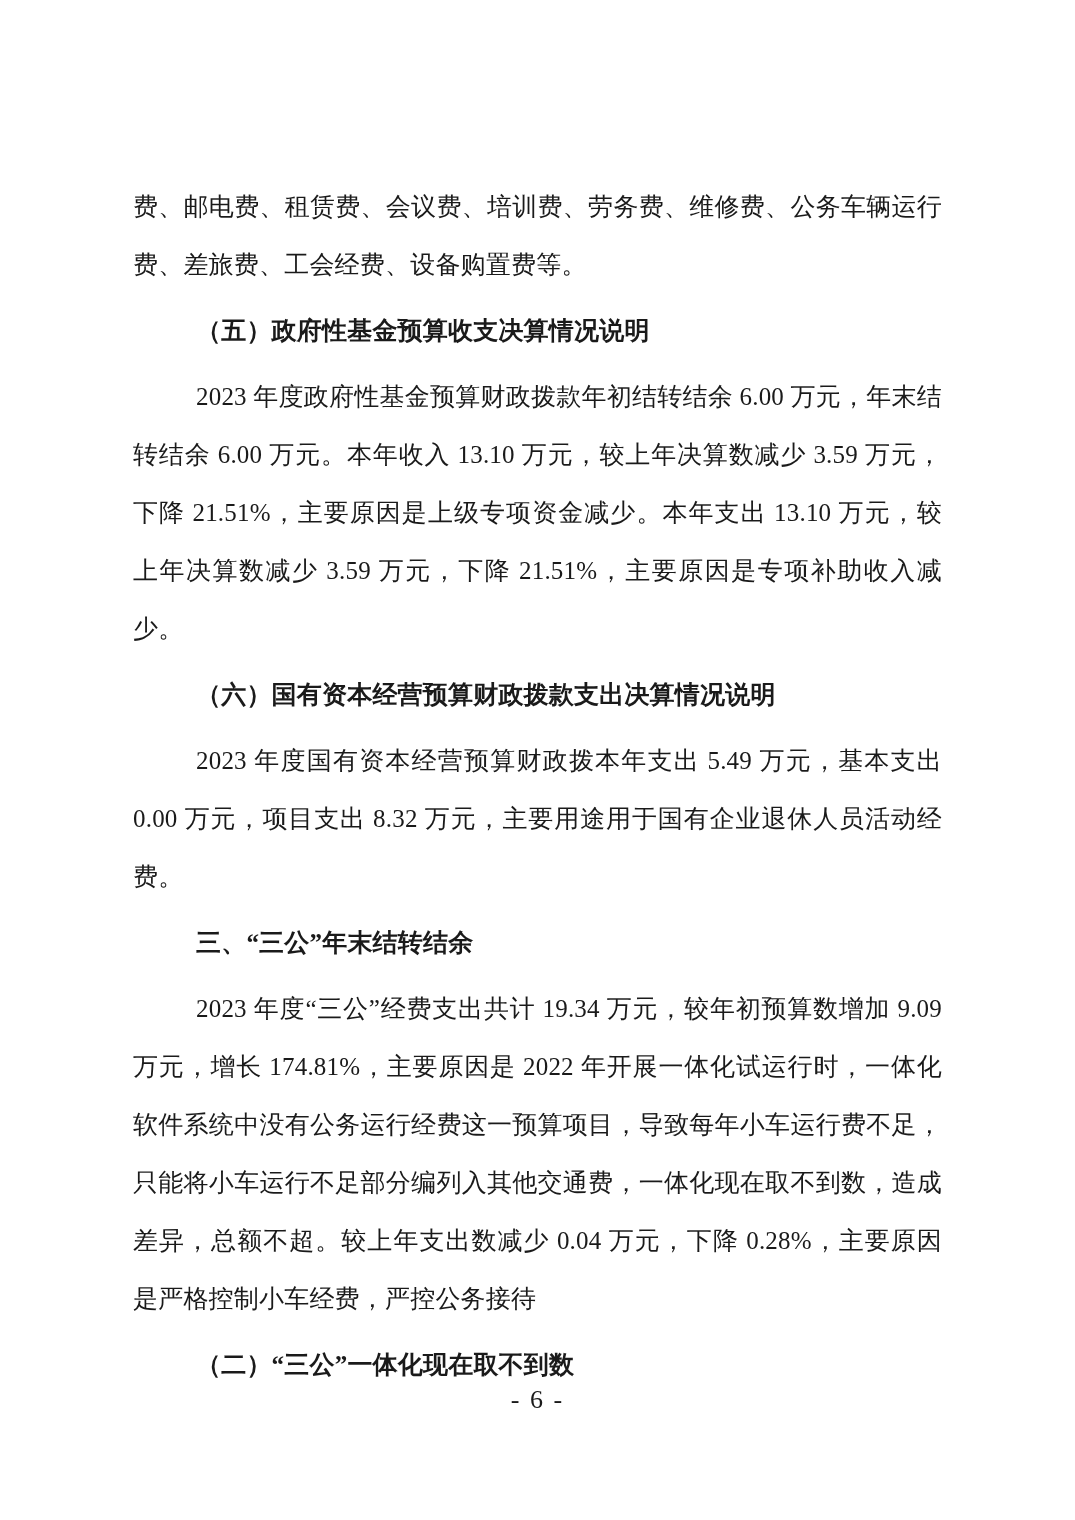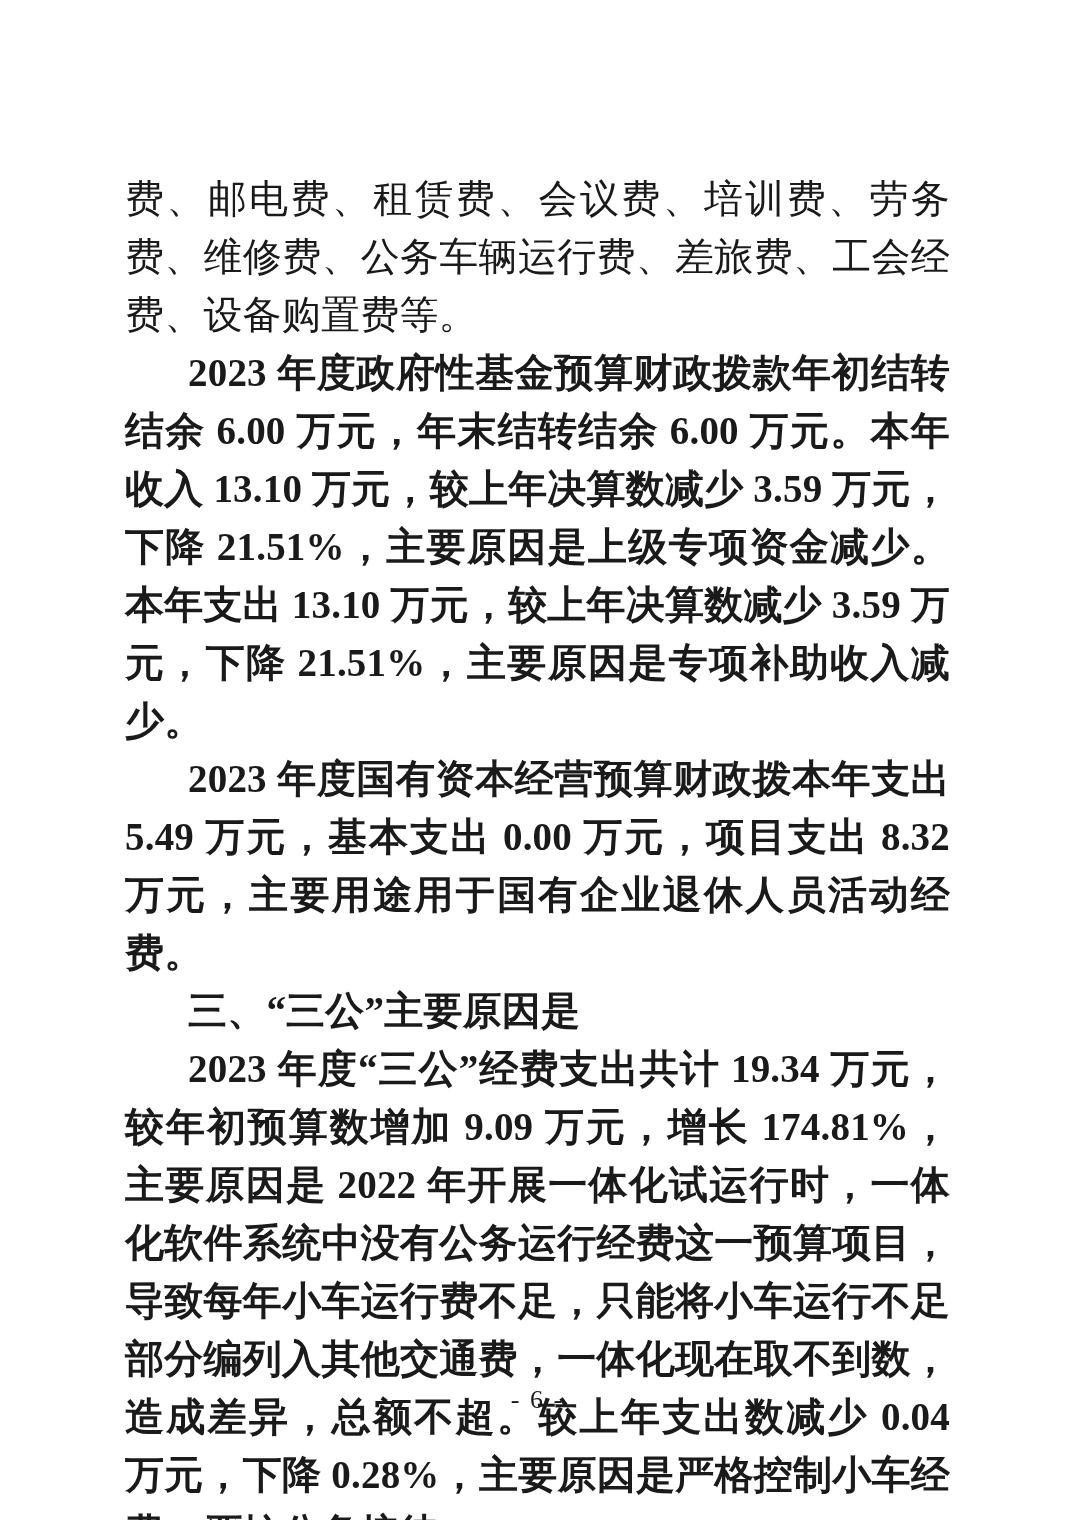--- a/index.html
+++ b/index.html
@@ -17,30 +17,29 @@
     font-family: "Liberation Serif", serif;
     color: #1a1a1a;
   }
   .content {
     position: absolute;
     left: 125px;
     top: 170px;
     width: 825px;
   }
   p {
-    margin: 0;
-    font-size: 39px;
+    margin: 8px;
+    font-size: 25px;
     line-height: 58px;
     text-align: justify;
     text-justify: inter-ideograph;
     letter-spacing: 0.2px;
   }
   p.indent {
     text-indent: 63px;
-    font-weight: bold;
   }
   p.heading {
     text-indent: 63px;
     font-weight: bold;
   }
   p.heading-major {
     text-indent: 63px;
     font-weight: bold;
   }
   .pagenum {
@@ -56,27 +55,29 @@
   }
 </style>
 </head>
 <body>
 
 <div class="page">
   <div class="content">
 
     <p class="body">费、邮电费、租赁费、会议费、培训费、劳务费、维修费、公务车辆运行费、差旅费、工会经费、设备购置费等。</p>
 
+    <p class="heading">（五）政府性基金预算收支决算情况说明</p>
 
     <p class="indent">2023 年度政府性基金预算财政拨款年初结转结余 6.00 万元，年末结转结余 6.00 万元。本年收入 13.10 万元，较上年决算数减少 3.59 万元，下降 21.51%，主要原因是上级专项资金减少。本年支出 13.10 万元，较上年决算数减少 3.59 万元，下降 21.51%，主要原因是专项补助收入减少。</p>
 
+    <p class="heading">（六）国有资本经营预算财政拨款支出决算情况说明</p>
 
     <p class="indent">2023 年度国有资本经营预算财政拨本年支出 5.49 万元，基本支出 0.00 万元，项目支出 8.32 万元，主要用途用于国有企业退休人员活动经费。</p>
 
-    <p class="heading-major">三、“三公”主要原因是</p>
+    <p class="heading-major">三、“三公”年末结转结余</p>
 
 
     <p class="indent">2023 年度“三公”经费支出共计 19.34 万元，较年初预算数增加 9.09 万元，增长 174.81%，主要原因是 2022 年开展一体化试运行时，一体化软件系统中没有公务运行经费这一预算项目，导致每年小车运行费不足，只能将小车运行不足部分编列入其他交通费，一体化现在取不到数，造成差异，总额不超。较上年支出数减少 0.04 万元，下降 0.28%，主要原因是严格控制小车经费，严控公务接待</p>
 
     <p class="heading">（二）“三公”一体化现在取不到数</p>
 
   </div>
 
   <div class="pagenum">- 6 -</div>
 </div>

